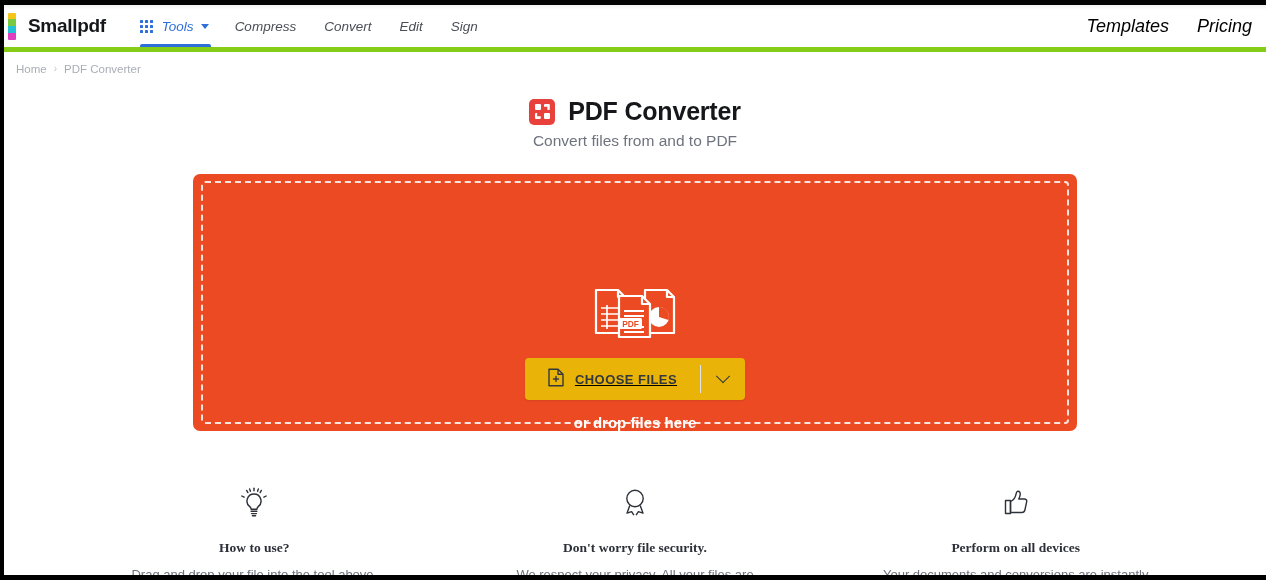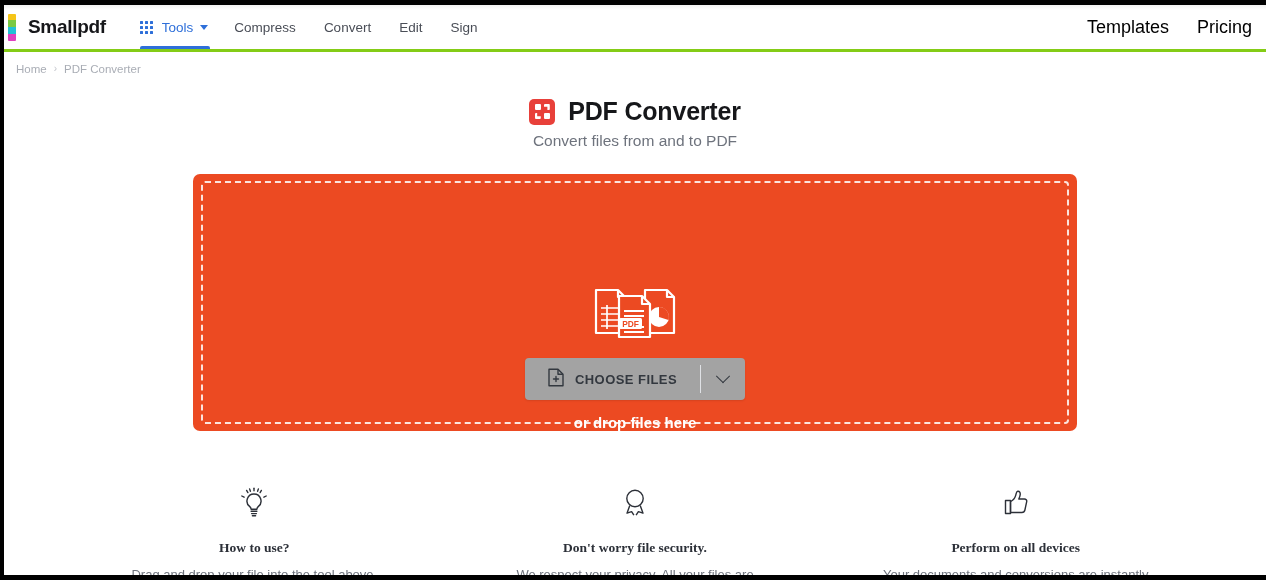--- a/index.html
+++ b/index.html
@@ -29,21 +29,21 @@
     overflow: hidden;
   }
 
   
   .header {
     position: relative;
     height: 47px;
     background: #ffffff;
     display: flex;
     align-items: center;
-    border-bottom: 3px solid #84cc16;
+    border-bottom: 5px solid #84cc16;
   }
   .hdr-top-shade {
     position: absolute;
     left: 0; top: 0; right: 0;
     height: 5px;
     background: linear-gradient(180deg, #ebebeb 0%, #ffffff 100%);
     opacity: .75;
     pointer-events: none;
   }
 
@@ -79,20 +79,21 @@
   .nav-item {
     position: relative;
     height: 100%;
     display: flex;
     align-items: center;
     padding: 0 14px;
     font-size: 13.5px;
     color: #4a4e57;
     cursor: pointer;
     white-space: nowrap;
+    font-style: italic;
   }
   .nav-item.tools {
     color: #2e6fd9;
     padding-left: 8px;
     padding-right: 12px;
   }
   .nav-item.tools .underline {
     position: absolute;
     left: 8px;
     right: 10px;
@@ -210,25 +211,26 @@
     width: 90px;
     height: 58px;
     margin: 0 auto 16px;
     position: relative;
   }
   .docs-illus svg { display: block; }
 
   .choose-bar {
     display: inline-flex;
     align-items: stretch;
-    background: #a3a3a3;
+    background: #eab308;
     border-radius: 4px;
     height: 42px;
     box-shadow: 0 1px 2px rgba(0,0,0,.10);
     overflow: hidden;
+    text-decoration: underline;
   }
   .choose-main {
     display: flex;
     align-items: center;
     gap: 11px;
     padding: 0 23px 0 23px;
     cursor: pointer;
   }
   .choose-label {
     font-size: 13px;

